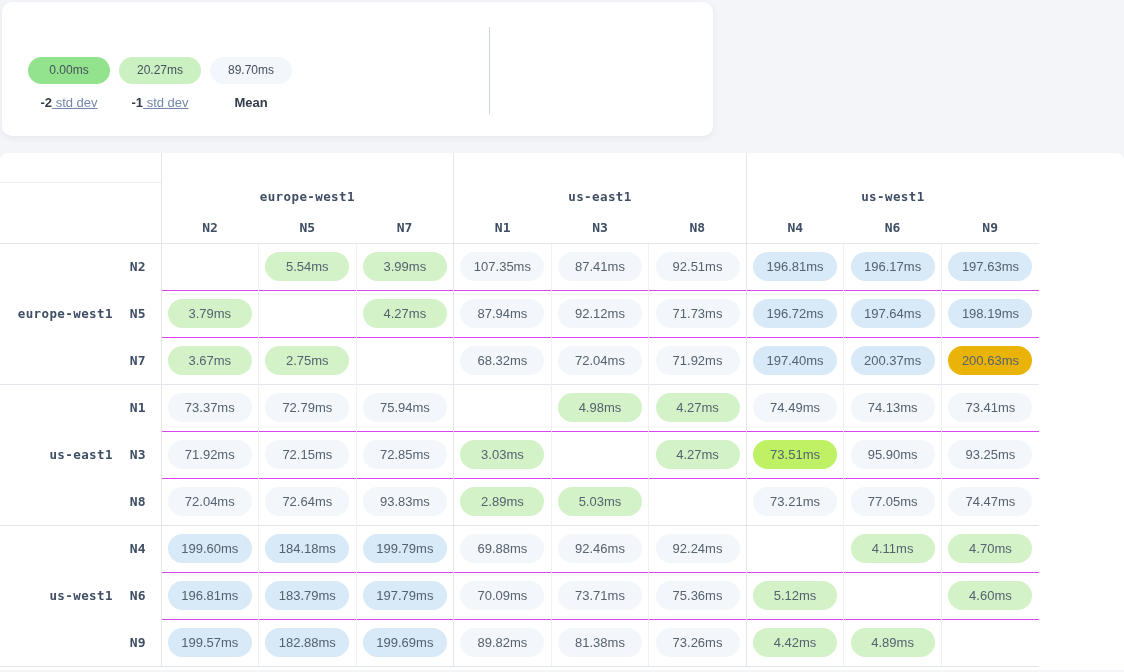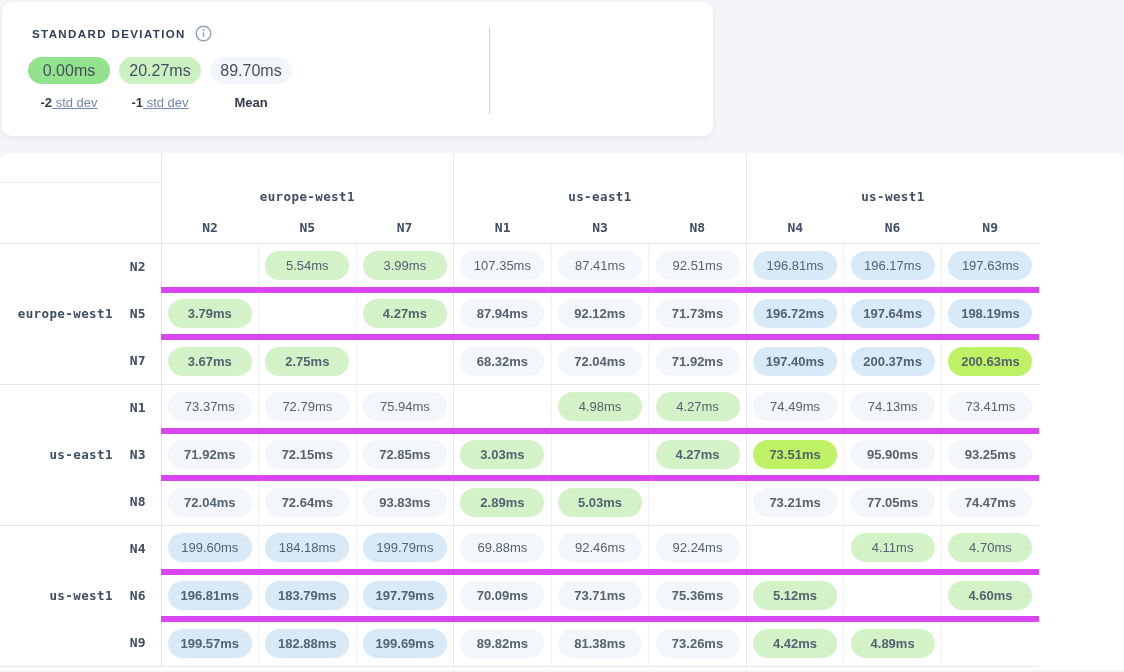--- a/index.html
+++ b/index.html
@@ -28,21 +28,21 @@
     color:#30405a; text-transform:uppercase;
   }
   .legend-cols {
     position:absolute; left:26px; top:55px;
     display:flex; gap:9px;
   }
   .legend-col { width:82px; display:flex; flex-direction:column; align-items:center; gap:11px; }
   .legend-pill {
     width:82px; height:27px; line-height:27px;
     border-radius:14px; text-align:center;
-    font-size:16px; color:#45505e;
+    font-size:12px; color:#45505e;
   }
   .legend-label { font-size:13px; font-weight:bold; color:#333b48; white-space:nowrap; }
   .legend-label .suffix { font-weight:normal; color:#7287ad;text-decoration:underline; }
 
   .legend-divider {
     position:absolute; left:487px; top:25px;
     width:1px; height:87px; background:#ccd4de;
   }
   .noconn { position:absolute; left:510px; top:23px; }
   .noconn-title-row { display:flex; align-items:center; gap:9px; }
@@ -86,44 +86,34 @@
   td.label-cell { border-right:1px solid #e2e6ec; }
   .label-inner {
     display:flex; align-items:center; justify-content:flex-end;
     gap:17px; padding-right:15px;
   }
   .region-label { font-family:"DejaVu Sans Mono", monospace; font-weight:bold; font-size:12.5px; letter-spacing:.4px; color:#3f4e64; }
   .node-label   { font-family:"DejaVu Sans Mono", monospace; font-weight:bold; font-size:13px; color:#3f4e64; }
 
   td.data-cell { text-align:center; border-left:1px solid #eef1f5; }
   td.data-cell.group-start { border-left:1px solid #e2e6ec; }
-  tr.sub-row td.data-cell { border-top:6px solid #d946ef;font-weight:bold; }
+  tr.sub-row td.data-cell { border-top:1px solid #d946ef; }
   tr.group-row td { border-top:1px solid #e2e6ec; }
   tbody tr:last-child td { border-bottom:1px solid #e2e6ec; }
 
   .pill {
     display:inline-block; min-width:84px; height:29px; line-height:29px;
     padding:0 12px; border-radius:15px;
     font-size:13px; color:#55626f; cursor:default;
   }
 </style>
 </head>
 <body>
 
 <div class="top-card">
-  <div class="sd-title-row">
-    <span class="sd-title">STANDARD DEVIATION</span>
-    <span class="info-icon">
-      <svg width="17" height="17" viewBox="0 0 17 17" fill="none">
-        <circle cx="8.5" cy="8.5" r="7.3" stroke="#91a3ba" stroke-width="1.4"></circle>
-        <circle cx="8.5" cy="5.1" r="1" fill="#91a3ba"></circle>
-        <rect x="7.8" y="7.3" width="1.4" height="5" rx="0.7" fill="#91a3ba"></rect>
-      </svg>
-    </span>
-  </div>
 
   <div class="legend-cols">
       <div class="legend-col">
         <div class="legend-pill" style="background:#93e28d">0.00ms</div>
         <div class="legend-label">-2<span class="suffix"> std dev</span></div>
       </div>
       <div class="legend-col">
         <div class="legend-pill" style="background:#cbf0c2">20.27ms</div>
         <div class="legend-label">-1<span class="suffix"> std dev</span></div>
       </div>
@@ -215,21 +205,21 @@
             </div>
           </td>
           <td class="data-cell group-start"><span class="pill" style="background:#d3f2c8">3.67ms</span></td>
           <td class="data-cell"><span class="pill" style="background:#d3f2c8">2.75ms</span></td>
           <td class="data-cell"></td>
           <td class="data-cell group-start"><span class="pill" style="background:#f3f6fa">68.32ms</span></td>
           <td class="data-cell"><span class="pill" style="background:#f3f6fa">72.04ms</span></td>
           <td class="data-cell"><span class="pill" style="background:#f3f6fa">71.92ms</span></td>
           <td class="data-cell group-start"><span class="pill" style="background:#d8e9f7">197.40ms</span></td>
           <td class="data-cell"><span class="pill" style="background:#d8e9f7">200.37ms</span></td>
-          <td class="data-cell"><span class="pill" style="background:#bef264">200.63ms</span></td>
+          <td class="data-cell"><span class="pill" style="background:#eab308">200.63ms</span></td>
         </tr>
         <tr class="group-row">
           <td class="label-cell">
             <div class="label-inner">
               <span class="region-label"></span>
               <span class="node-label">N1</span>
             </div>
           </td>
           <td class="data-cell group-start"><span class="pill" style="background:#f3f6fa">73.37ms</span></td>
           <td class="data-cell"><span class="pill" style="background:#f3f6fa">72.79ms</span></td>

